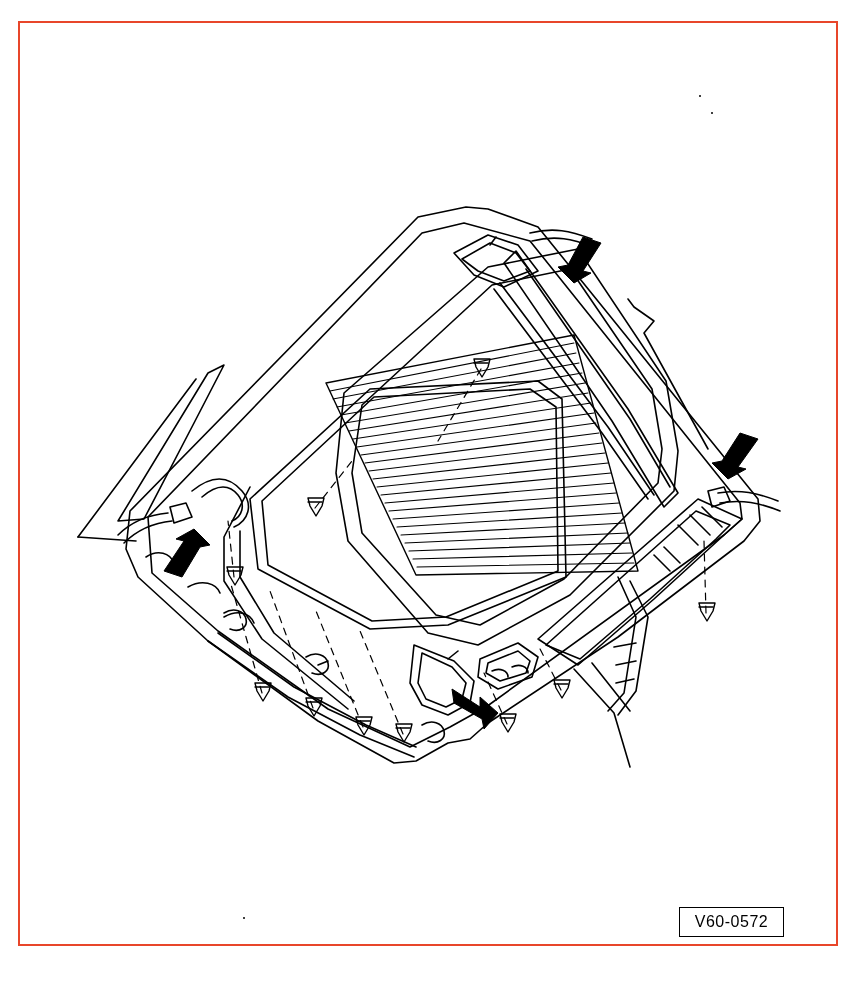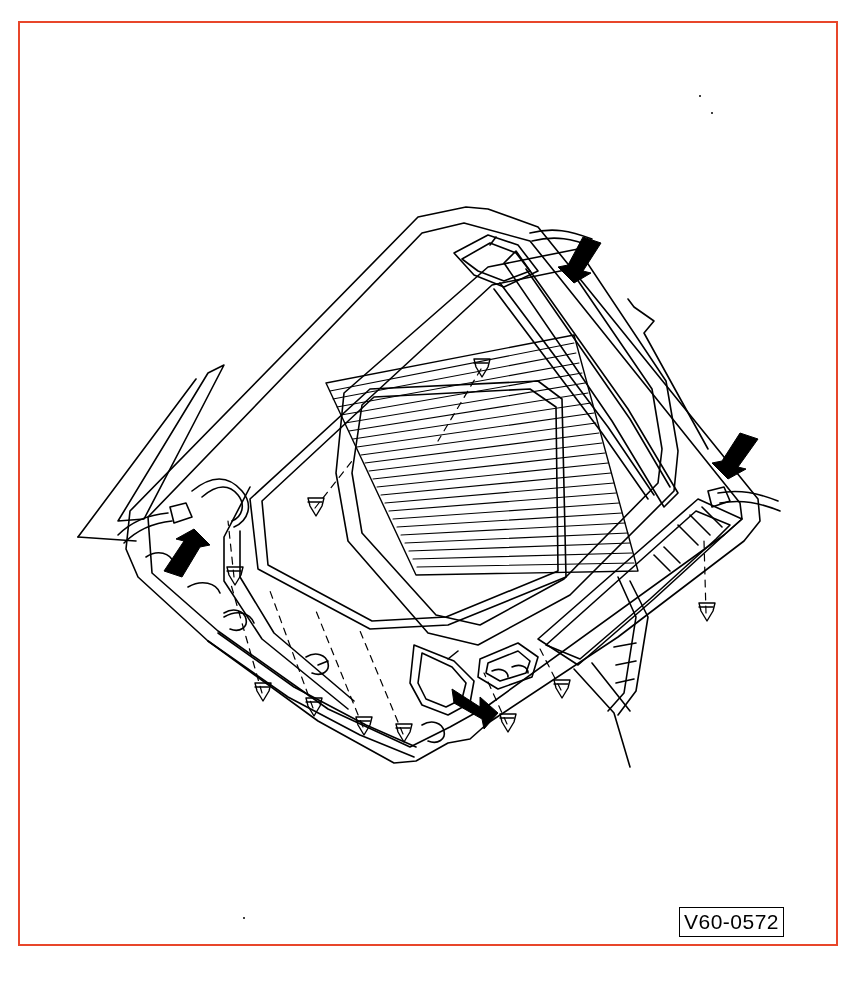--- a/index.html
+++ b/index.html
@@ -49,21 +49,21 @@
     height: 30px;
     border: 1px solid #000000;
     box-sizing: border-box;
     display: flex;
     align-items: center;
     justify-content: center;
     background: #ffffff;
   }
   #figure-id-label {
     font-family: "Liberation Sans", sans-serif;
-    font-size: 21px;
+    font-size: 16px;
     color: #000000;
     letter-spacing: 0.5px;
   }
   .dot-speck {
     position: absolute;
     width: 2px;
     height: 2px;
     background: #000000;
     border-radius: 50%;
   }

